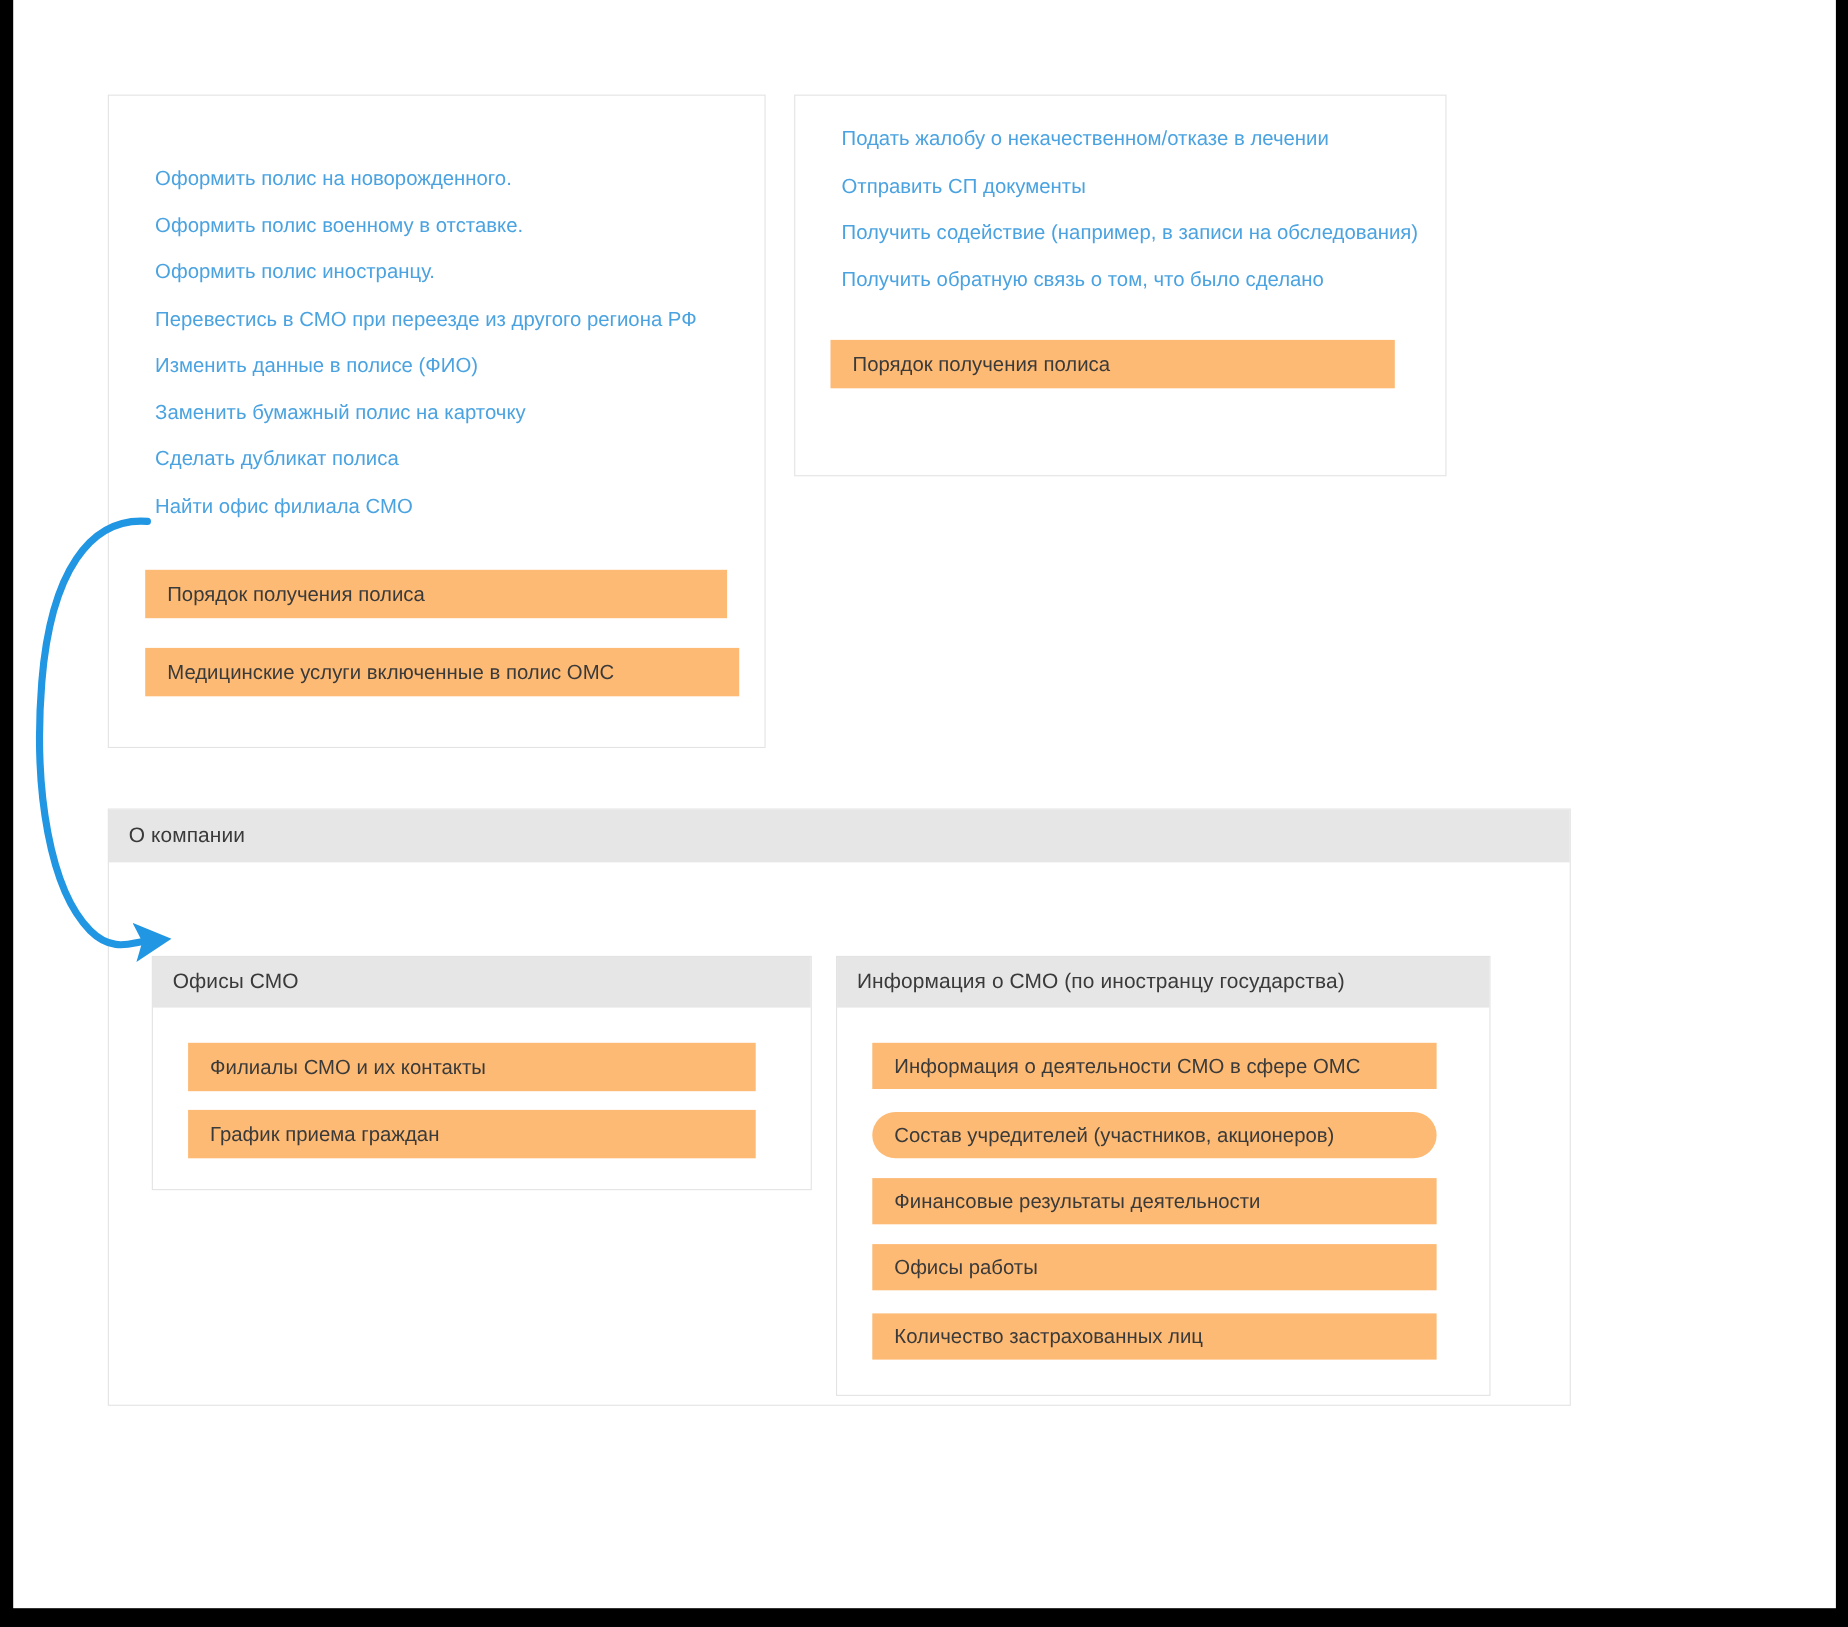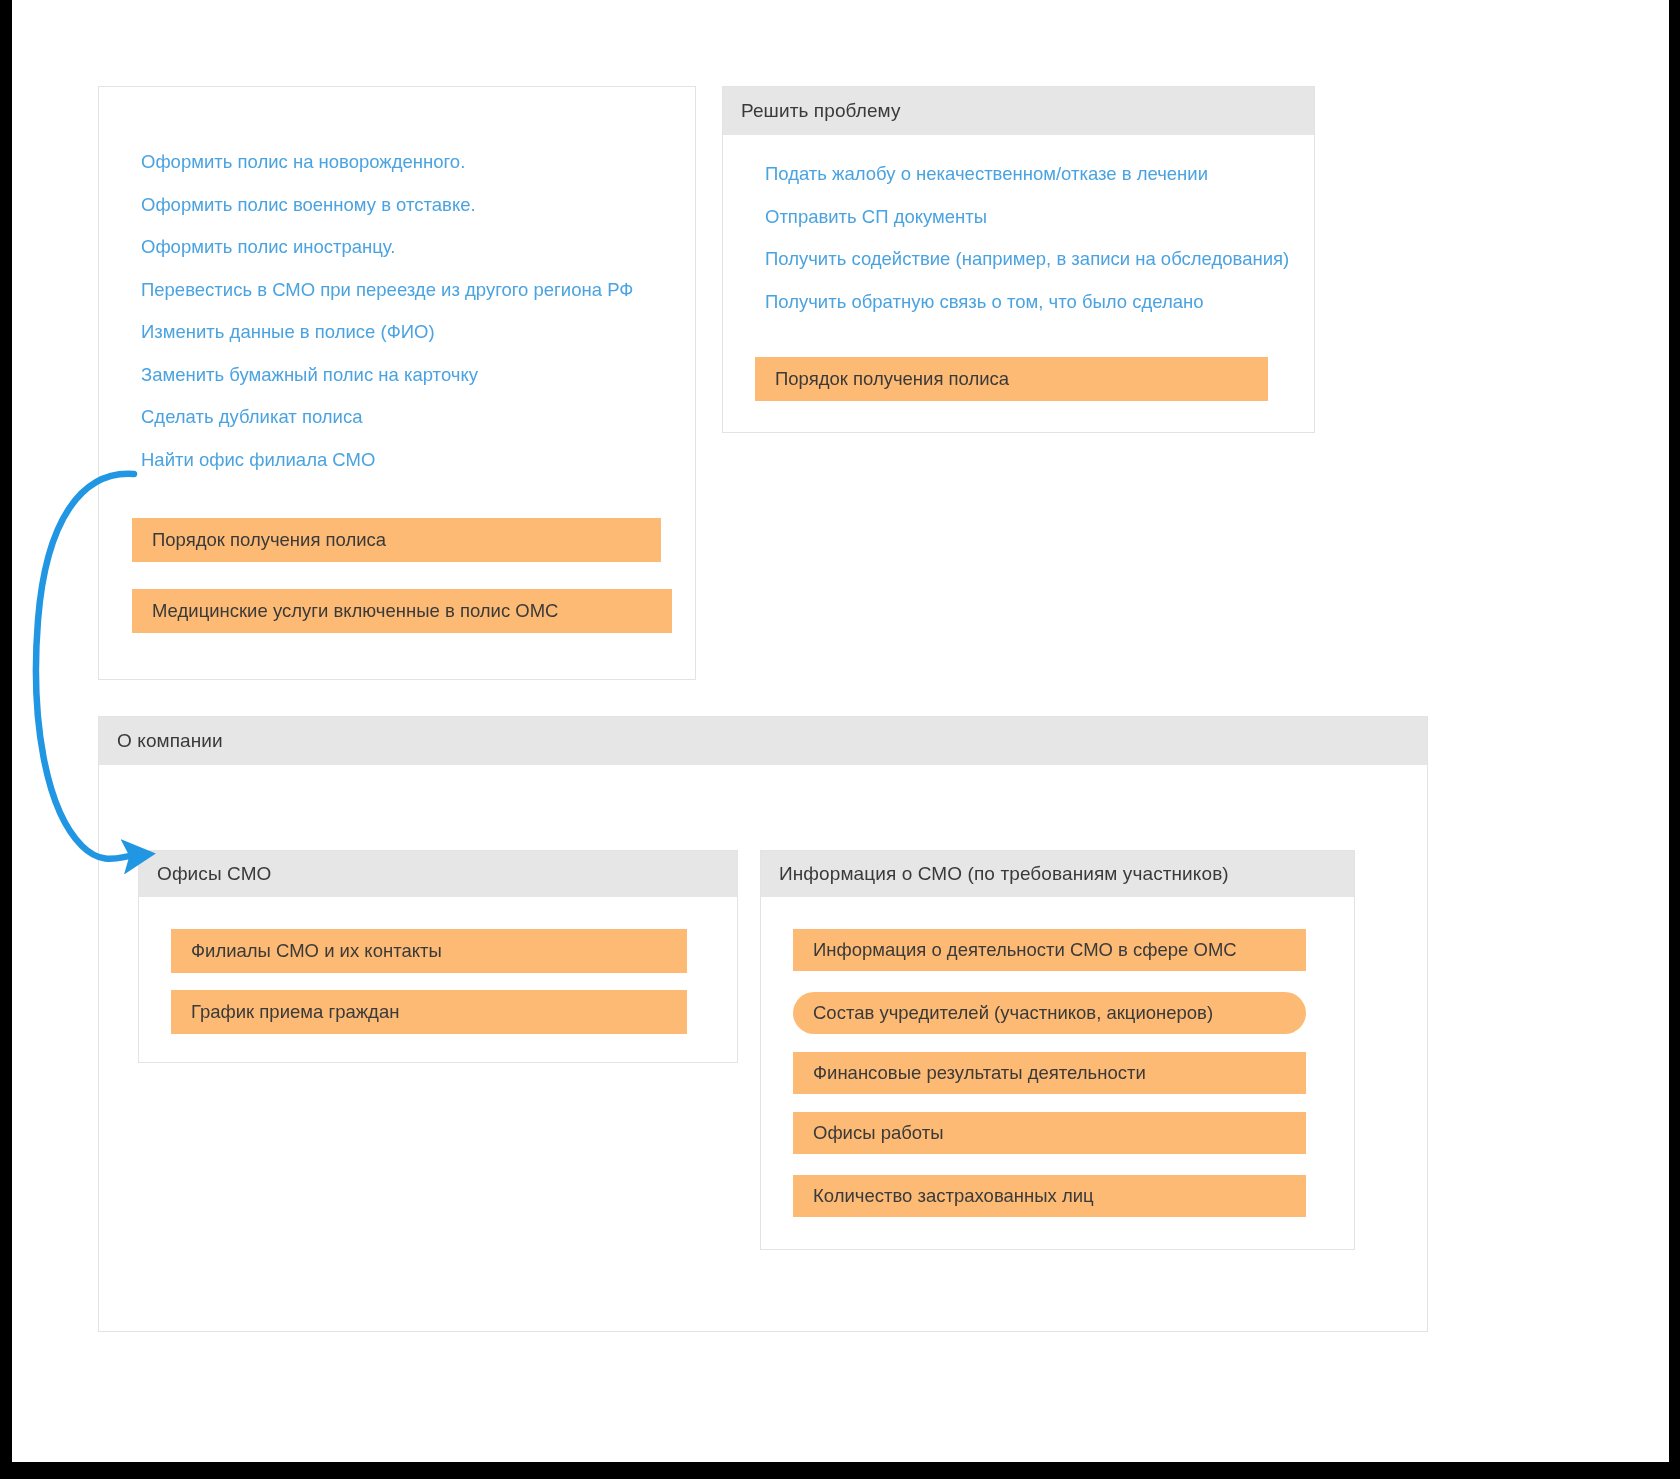--- a/index.html
+++ b/index.html
@@ -104,53 +104,50 @@
         <a class="link-item">Заменить бумажный полис на карточку</a>
         <a class="link-item">Сделать дубликат полиса</a>
         <a class="link-item">Найти офис филиала СМО</a>
       </div>
       <div class="bar" style="left:33px; top:395px; width:529px; height:44px;">Порядок получения полиса</div>
       <div class="bar" style="left:33px; top:466px; width:540px; height:44px;">Медицинские услуги включенные в полис ОМС</div>
     </div>
   </div>
 
   <div class="card" style="left:710px; top:86px; width:593px; height:347px;">
-    <div class="card-header" style="height:48px;">
-      <span>Решить проблему</span>
-    </div>
     <div class="card-body" style="height:297px;">
       <div class="link-list">
         <a class="link-item">Подать жалобу о некачественном/отказе в лечении</a>
         <a class="link-item">Отправить СП документы</a>
         <a class="link-item">Получить содействие (например, в записи на обследования)</a>
         <a class="link-item">Получить обратную связь о том, что было сделано</a>
       </div>
       <div class="bar" style="left:32px; top:222px; width:513px; height:44px;">Порядок получения полиса</div>
     </div>
   </div>
 
-  <div class="card" style="left:86px; top:716px; width:1330px; height:616px;">
+  <div class="card" style="left:86px; top:735px; width:1330px; height:543px;">
     <div class="card-header" style="height:48px;">
       <span>О компании</span>
     </div>
     <div class="card-body" style="height:545px;">
 
       <div class="card" style="left:39px; top:85px; width:600px; height:213px;">
         <div class="card-header" style="height:46px;">
           <span>Офисы СМО</span>
         </div>
         <div class="card-body" style="height:167px;">
           <div class="bar" style="left:32px; top:32px; width:516px; height:44px;">Филиалы СМО и их контакты</div>
           <div class="bar" style="left:32px; top:93px; width:516px; height:44px;">График приема граждан</div>
         </div>
       </div>
 
       <div class="card" style="left:661px; top:85px; width:595px; height:400px;">
         <div class="card-header" style="height:46px;">
-          <span>Информация о СМО (по требованиям участников)</span>
+          <span>Информация о СМО (по иностранцу государства)</span>
         </div>
         <div class="card-body" style="height:354px;">
           <div class="bar" style="left:32px; top:32px; width:513px; height:42px;">Информация о деятельности СМО в сфере ОМС</div>
           <div class="bar" style="left:32px; top:95px; width:513px; height:42px;border-radius:21px;">Состав учредителей (участников, акционеров)</div>
           <div class="bar" style="left:32px; top:155px; width:513px; height:42px;">Финансовые результаты деятельности</div>
           <div class="bar" style="left:32px; top:215px; width:513px; height:42px;">Офисы работы</div>
           <div class="bar" style="left:32px; top:278px; width:513px; height:42px;">Количество застрахованных лиц</div>
         </div>
       </div>
 

